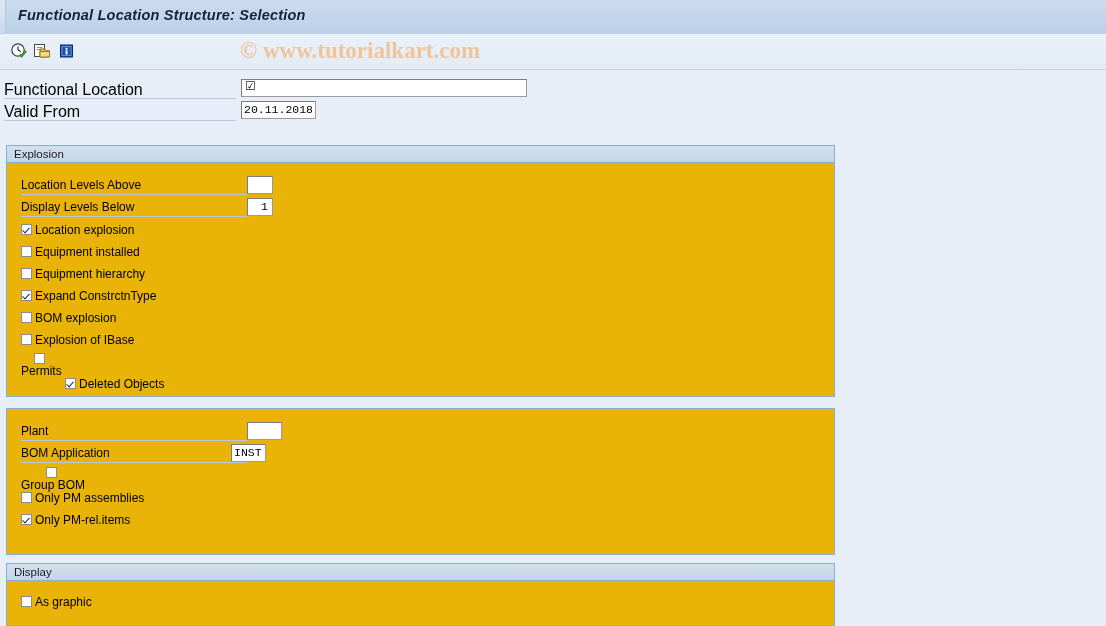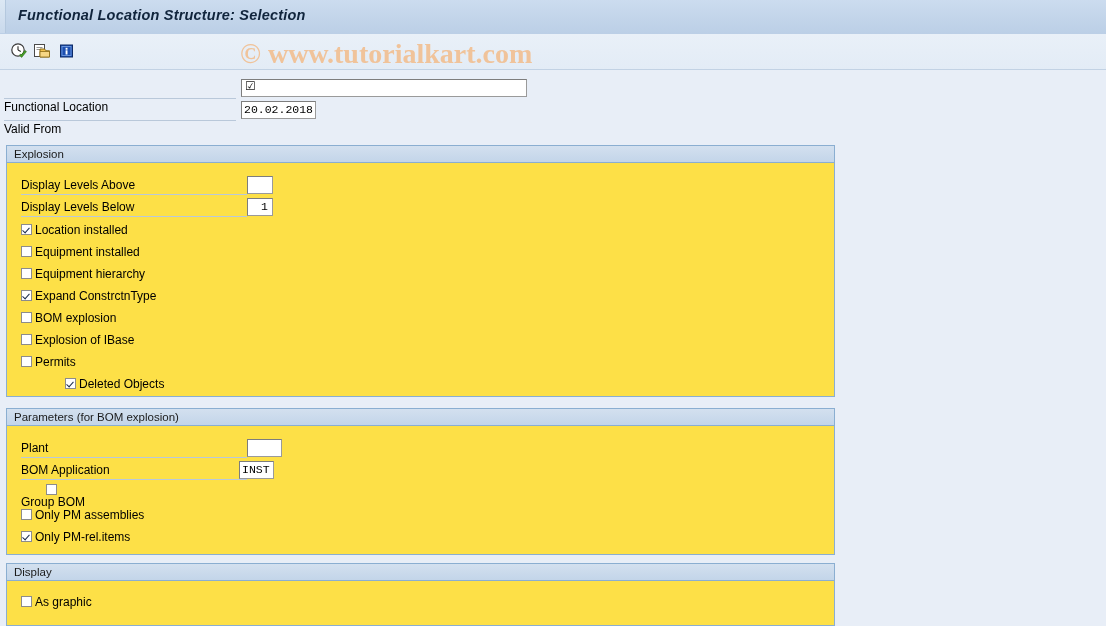--- a/index.html
+++ b/index.html
@@ -67,41 +67,40 @@
   .tb-icon svg { display: block; }
   #tb-execute { left: 10px; }
   #tb-variant { left: 33px; }
   #tb-info    { left: 58px; }
 
   .watermark {
     position: absolute;
     left: 240px;
     top: 38px;
     font-family: "Liberation Serif", serif;
-    font-size: 28px;
+    font-size: 23px;
     font-weight: bold;
     color: #f0c39a;
     white-space: nowrap;
     user-select: none;
   }
 
   
   .field-row {
     position: absolute;
     height: 20px;
   }
   .field-label {
     position: absolute;
     left: 4px;
     top: 0;
-    font-size: 12px;
+    font-size: 16px;
     color: #000;
     white-space: nowrap;
     line-height: 18px;
-    margin-top: 17px;
   }
   .label-underline {
     position: absolute;
     left: 4px;
     bottom: -1px;
     height: 1px;
     background: #b9c8da;
   }
 
   .sap-input {
@@ -133,21 +132,21 @@
     font-size: 12px;
     color: #1b1b1b;
   }
 
   
   .groupbox {
     position: absolute;
     left: 6px;
     width: 829px;
     border: 1px solid #8aaed1;
-    background: #fde047;
+    background: #eab308;
     box-sizing: border-box;
   }
   .groupbox-header {
     height: 17px;
     background: linear-gradient(to bottom, #d3e0ef 0%, #c3d5e9 100%);
     border-bottom: 1px solid #8aaed1;
     box-sizing: border-box;
     position: relative;
   }
   .groupbox-title {
@@ -264,39 +263,39 @@
 </div>
 <div class="sap-input" style="left:241px; top:79px; width:286px;" title="Functional Location">
   <span class="cursor-glyph">☑</span>
   <span style="padding-left:14px;"></span>
 </div>
 
 <div class="field-row" style="left:0; top:103px; width:540px;">
   <div class="field-label">Valid From</div>
   <div class="label-underline" style="left:4px; width:232px; top:17px;"></div>
 </div>
-<div class="sap-input" style="left:241px; top:101px; width:75px;">20.02.2018</div>
+<div class="sap-input" style="left:241px; top:101px; width:75px;">20.11.2018</div>
 
 <div class="groupbox" style="top:145px; height:252px;">
   <div class="groupbox-header">
     <div class="groupbox-title">Explosion</div>
   </div>
   <div class="groupbox-body">
 
-    <div class="inner-row-label" style="top:14px;">Display Levels Above</div>
+    <div class="inner-row-label" style="top:14px;">Location Levels Above</div>
     <div class="inner-underline" style="top:31px; width:226px;"></div>
     <div class="sap-input numeric" style="left:240px; top:13px; width:26px;"></div>
 
     <div class="inner-row-label" style="top:36px;">Display Levels Below</div>
     <div class="inner-underline" style="top:53px; width:226px;"></div>
     <div class="sap-input numeric" style="left:240px; top:35px; width:26px;">1</div>
 
     <div class="cb-row" style="top:58px;">
       <span class="cb-box checked"></span>
-      <span class="cb-label">Location installed</span>
+      <span class="cb-label">Location explosion</span>
     </div>
     <div class="cb-row" style="top:80px;">
       <span class="cb-box"></span>
       <span class="cb-label">Equipment installed</span>
     </div>
     <div class="cb-row" style="top:102px;">
       <span class="cb-box"></span>
       <span class="cb-label">Equipment hierarchy</span>
     </div>
     <div class="cb-row" style="top:124px;align-items:center;">
@@ -304,45 +303,42 @@
       <span class="cb-label">Expand ConstrctnType</span>
     </div>
     <div class="cb-row" style="top:146px;">
       <span class="cb-box"></span>
       <span class="cb-label">BOM explosion</span>
     </div>
     <div class="cb-row" style="top:168px;">
       <span class="cb-box"></span>
       <span class="cb-label">Explosion of IBase</span>
     </div>
-    <div class="cb-row" style="top:190px;">
+    <div class="cb-row" style="top:190px;flex-direction:column;">
       <span class="cb-box"></span>
       <span class="cb-label">Permits</span>
     </div>
     <div class="cb-row" style="top:212px;padding-left:44px;">
       <span class="cb-box checked"></span>
       <span class="cb-label">Deleted Objects</span>
     </div>
 
   </div>
 </div>
 
 <div class="groupbox" style="top:408px; height:147px;">
-  <div class="groupbox-header">
-    <div class="groupbox-title">Parameters (for BOM explosion)</div>
-  </div>
   <div class="groupbox-body">
 
     <div class="inner-row-label" style="top:14px;">Plant</div>
     <div class="inner-underline" style="top:31px; width:226px;"></div>
     <div class="sap-input" style="left:240px; top:13px; width:35px;"></div>
 
     <div class="inner-row-label" style="top:36px;">BOM Application</div>
     <div class="inner-underline" style="top:53px; width:226px;"></div>
-    <div class="sap-input" style="left:232px; top:35px; width:35px;">INST</div>
+    <div class="sap-input" style="left:224px; top:35px; width:35px;">INST</div>
 
     <div class="cb-row" style="top:58px;flex-direction:column;">
       <span class="cb-box"></span>
       <span class="cb-label">Group BOM</span>
     </div>
     <div class="cb-row" style="top:80px;">
       <span class="cb-box"></span>
       <span class="cb-label">Only PM assemblies</span>
     </div>
     <div class="cb-row" style="top:102px;">

